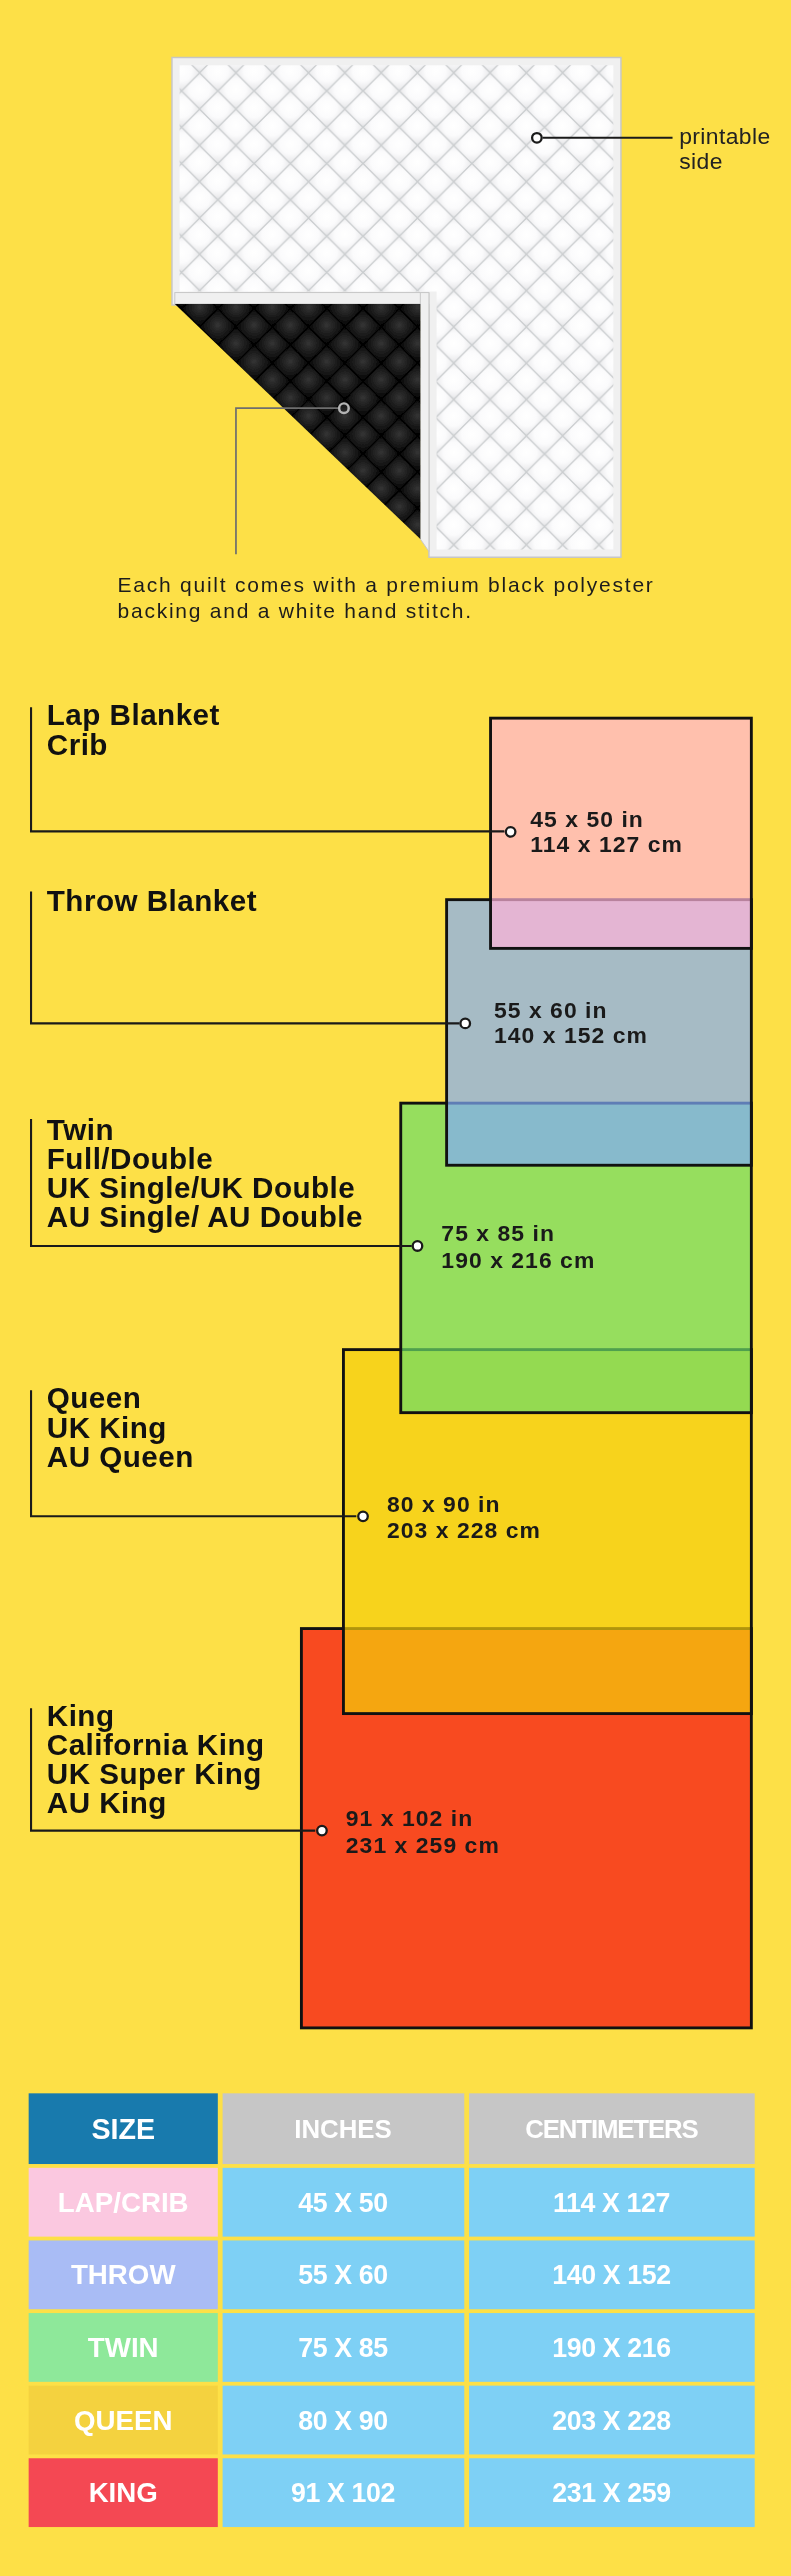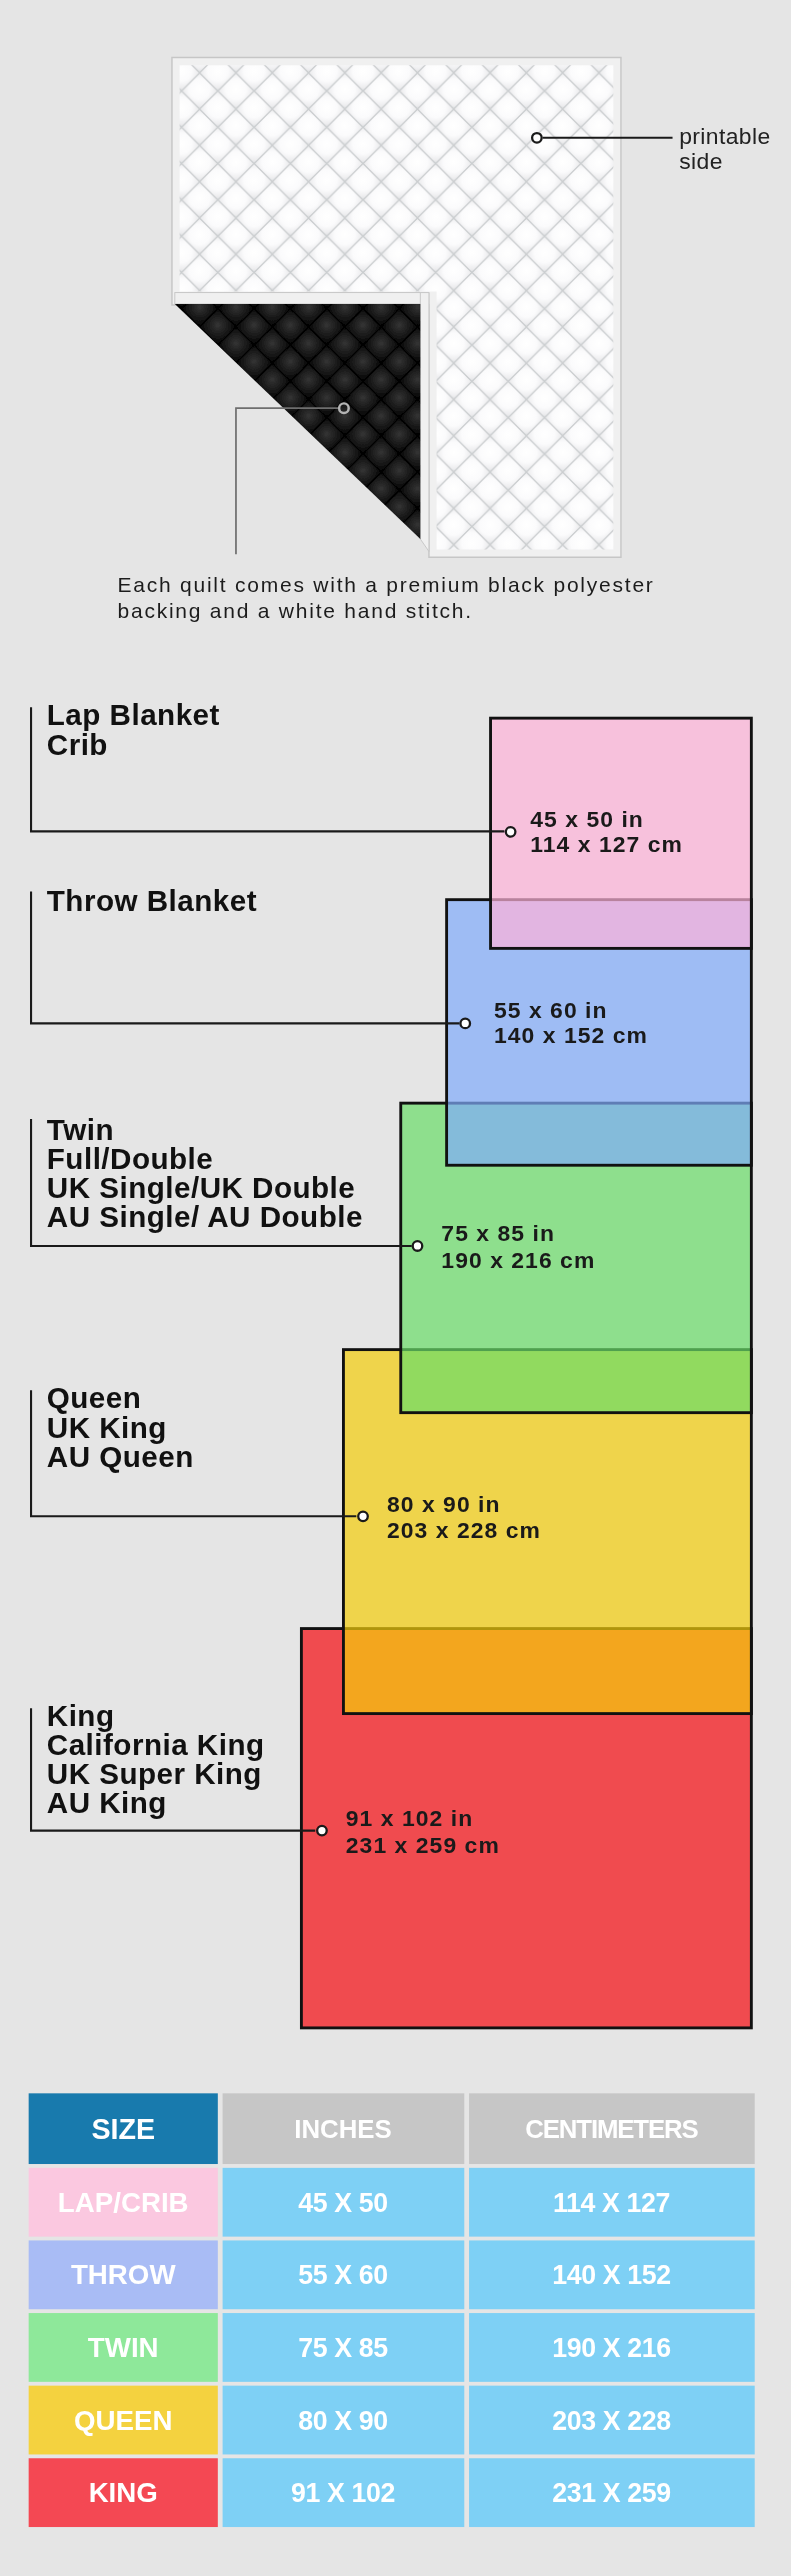--- a/index.html
+++ b/index.html
@@ -1,16 +1,16 @@
 <!DOCTYPE html>
 <html><head>
 <meta charset="utf-8">
 <style>
 html,body{margin:0;padding:0;background:#ffffff;}
-.page{position:relative;width:791px;height:2576px;background:#e5e5e5;overflow:hidden;}
+.page{position:relative;width:791px;height:2576px;background:#fde047;overflow:hidden;}
 svg text{font-family:"Liberation Sans",sans-serif;}
 </style>
 </head>
 <body>
 <div class="page">
 <svg width="791" height="2576" viewBox="0 0 828 2696" xmlns="http://www.w3.org/2000/svg">
 <defs>
 <radialGradient id="puffW" cx="0.5" cy="0.45" r="0.56">
 <stop offset="0%" stop-color="#ffffff"></stop>
 <stop offset="50%" stop-color="#fbfbfc"></stop>

